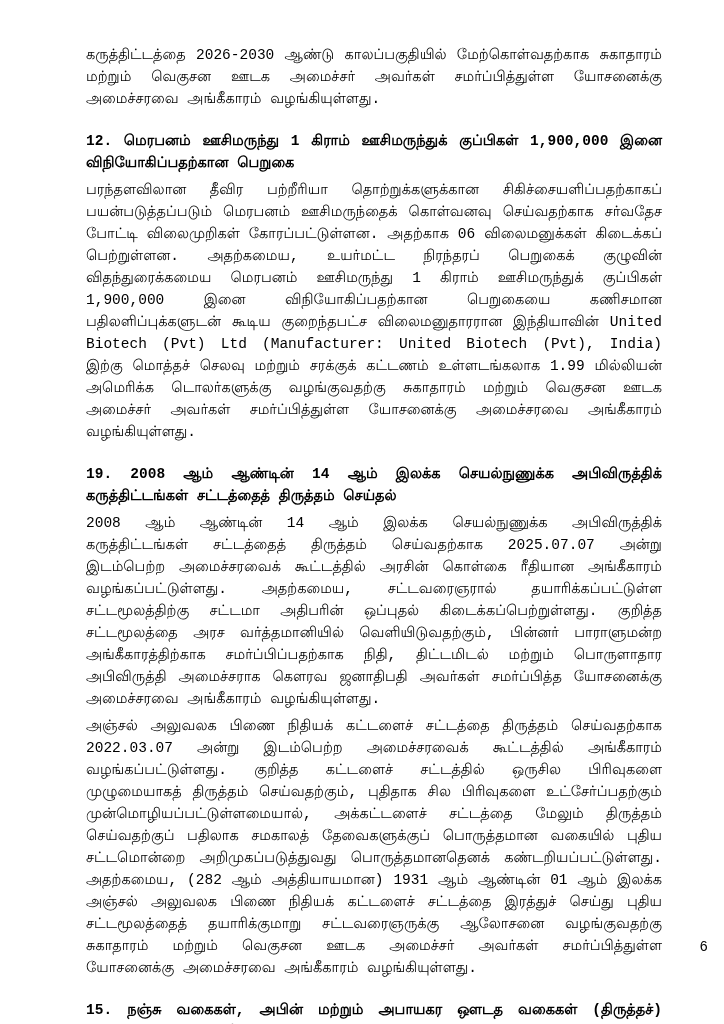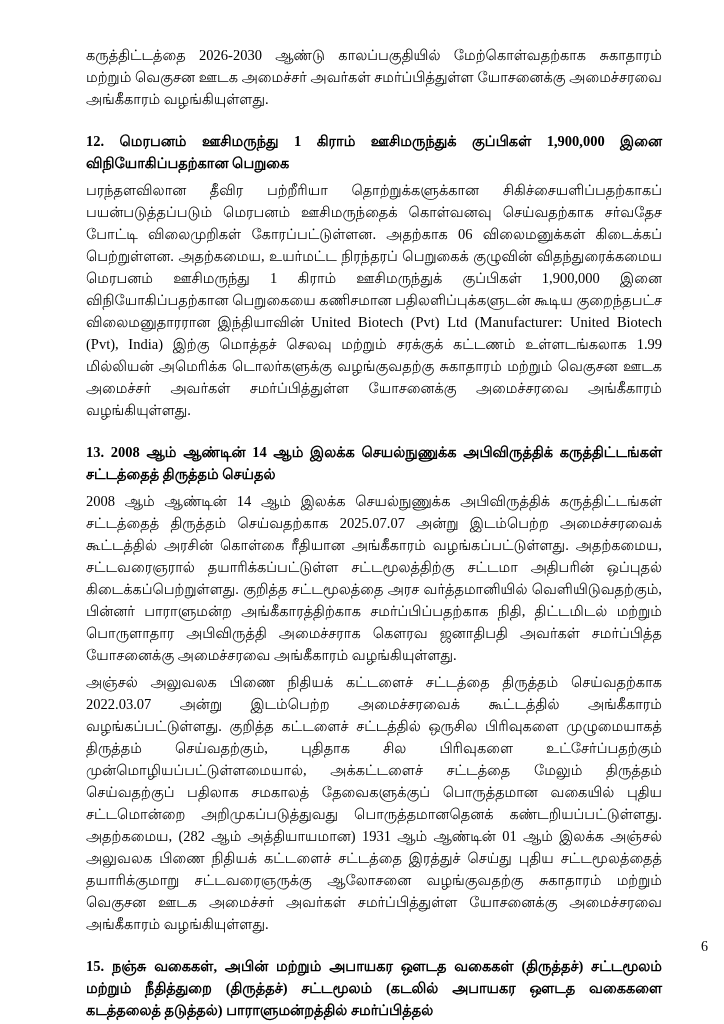--- a/index.html
+++ b/index.html
@@ -7,21 +7,21 @@
     padding: 0;
     background: #ffffff;
   }
   .page {
     position: relative;
     width: 724px;
     height: 1024px;
     box-sizing: border-box;
     background: #ffffff;
     color: #000000;
-    font-family: Liberation Serif, serif;
+    font-family: Liberation Mono, monospace;
     font-size: 14.5px;
     line-height: 22px;
     padding: 44px 62px 4px 86px;
     overflow: hidden;
   }
   .block {
     margin: 0 0 5px 0;
     text-align: justify;
   }
   .heading {
@@ -40,21 +40,21 @@
 <body>
 
 <div class="page">
 
   <div class="block">கருத்திட்டத்தை 2026-2030 ஆண்டு காலப்பகுதியில் மேற்கொள்வதற்காக சுகாதாரம் மற்றும் வெகுசன ஊடக அமைச்சர் அவர்கள் சமர்ப்பித்துள்ள யோசனைக்கு அமைச்சரவை அங்கீகாரம் வழங்கியுள்ளது.</div>
 
   <div class="block heading">12. மெரபனம் ஊசிமருந்து 1 கிராம் ஊசிமருந்துக் குப்பிகள் 1,900,000 இனை விநியோகிப்பதற்கான பெறுகை</div>
 
   <div class="block">பரந்தளவிலான தீவிர பற்றீரியா தொற்றுக்களுக்கான சிகிச்சையளிப்பதற்காகப் பயன்படுத்தப்படும் மெரபனம் ஊசிமருந்தைக் கொள்வனவு செய்வதற்காக சர்வதேச போட்டி விலைமுறிகள் கோரப்பட்டுள்ளன. அதற்காக 06 விலைமனுக்கள் கிடைக்கப் பெற்றுள்ளன. அதற்கமைய, உயர்மட்ட நிரந்தரப் பெறுகைக் குழுவின் விதந்துரைக்கமைய மெரபனம் ஊசிமருந்து 1 கிராம் ஊசிமருந்துக் குப்பிகள் 1,900,000 இனை விநியோகிப்பதற்கான பெறுகையை கணிசமான பதிலளிப்புக்களுடன் கூடிய குறைந்தபட்ச விலைமனுதாரரான இந்தியாவின் United Biotech (Pvt) Ltd (Manufacturer: United Biotech (Pvt), India) இற்கு மொத்தச் செலவு மற்றும் சரக்குக் கட்டணம் உள்ளடங்கலாக 1.99 மில்லியன் அமெரிக்க டொலர்களுக்கு வழங்குவதற்கு சுகாதாரம் மற்றும் வெகுசன ஊடக அமைச்சர் அவர்கள் சமர்ப்பித்துள்ள யோசனைக்கு அமைச்சரவை அங்கீகாரம் வழங்கியுள்ளது.</div>
 
-  <div class="block heading">13. 2008 ஆம் ஆண்டின் 14 ஆம் இலக்க செயல்நுணுக்க அபிவிருத்திக் கருத்திட்டங்கள் சட்டத்தைத் திருத்தம் செய்தல்</div>
+  <div class="block heading">19. 2008 ஆம் ஆண்டின் 14 ஆம் இலக்க செயல்நுணுக்க அபிவிருத்திக் கருத்திட்டங்கள் சட்டத்தைத் திருத்தம் செய்தல்</div>
 
   <div class="block">2008 ஆம் ஆண்டின் 14 ஆம் இலக்க செயல்நுணுக்க அபிவிருத்திக் கருத்திட்டங்கள் சட்டத்தைத் திருத்தம் செய்வதற்காக 2025.07.07 அன்று இடம்பெற்ற அமைச்சரவைக் கூட்டத்தில் அரசின் கொள்கை ரீதியான அங்கீகாரம் வழங்கப்பட்டுள்ளது. அதற்கமைய, சட்டவரைஞரால் தயாரிக்கப்பட்டுள்ள சட்டமூலத்திற்கு சட்டமா அதிபரின் ஒப்புதல் கிடைக்கப்பெற்றுள்ளது. குறித்த சட்டமூலத்தை அரச வர்த்தமானியில் வெளியிடுவதற்கும், பின்னர் பாராளுமன்ற அங்கீகாரத்திற்காக சமர்ப்பிப்பதற்காக நிதி, திட்டமிடல் மற்றும் பொருளாதார அபிவிருத்தி அமைச்சராக கௌரவ ஜனாதிபதி அவர்கள் சமர்ப்பித்த யோசனைக்கு அமைச்சரவை அங்கீகாரம் வழங்கியுள்ளது.</div>
 
 
   <div class="block">அஞ்சல் அலுவலக பிணை நிதியக் கட்டளைச் சட்டத்தை திருத்தம் செய்வதற்காக 2022.03.07 அன்று இடம்பெற்ற அமைச்சரவைக் கூட்டத்தில் அங்கீகாரம் வழங்கப்பட்டுள்ளது. குறித்த கட்டளைச் சட்டத்தில் ஒருசில பிரிவுகளை முழுமையாகத் திருத்தம் செய்வதற்கும், புதிதாக சில பிரிவுகளை உட்சேர்ப்பதற்கும் முன்மொழியப்பட்டுள்ளமையால், அக்கட்டளைச் சட்டத்தை மேலும் திருத்தம் செய்வதற்குப் பதிலாக சமகாலத் தேவைகளுக்குப் பொருத்தமான வகையில் புதிய சட்டமொன்றை அறிமுகப்படுத்துவது பொருத்தமானதெனக் கண்டறியப்பட்டுள்ளது. அதற்கமைய, (282 ஆம் அத்தியாயமான) 1931 ஆம் ஆண்டின் 01 ஆம் இலக்க அஞ்சல் அலுவலக பிணை நிதியக் கட்டளைச் சட்டத்தை இரத்துச் செய்து புதிய சட்டமூலத்தைத் தயாரிக்குமாறு சட்டவரைஞருக்கு ஆலோசனை வழங்குவதற்கு சுகாதாரம் மற்றும் வெகுசன ஊடக அமைச்சர் அவர்கள் சமர்ப்பித்துள்ள யோசனைக்கு அமைச்சரவை அங்கீகாரம் வழங்கியுள்ளது.</div>
 
   <div class="block heading">15. நஞ்சு வகைகள், அபின் மற்றும் அபாயகர ஔடத வகைகள் (திருத்தச்) சட்டமூலம் மற்றும் நீதித்துறை (திருத்தச்) சட்டமூலம் (கடலில் அபாயகர ஔடத வகைகளை கடத்தலைத் தடுத்தல்) பாராளுமன்றத்தில் சமர்ப்பித்தல்</div>
 
   <div class="page-number">6</div>
 

